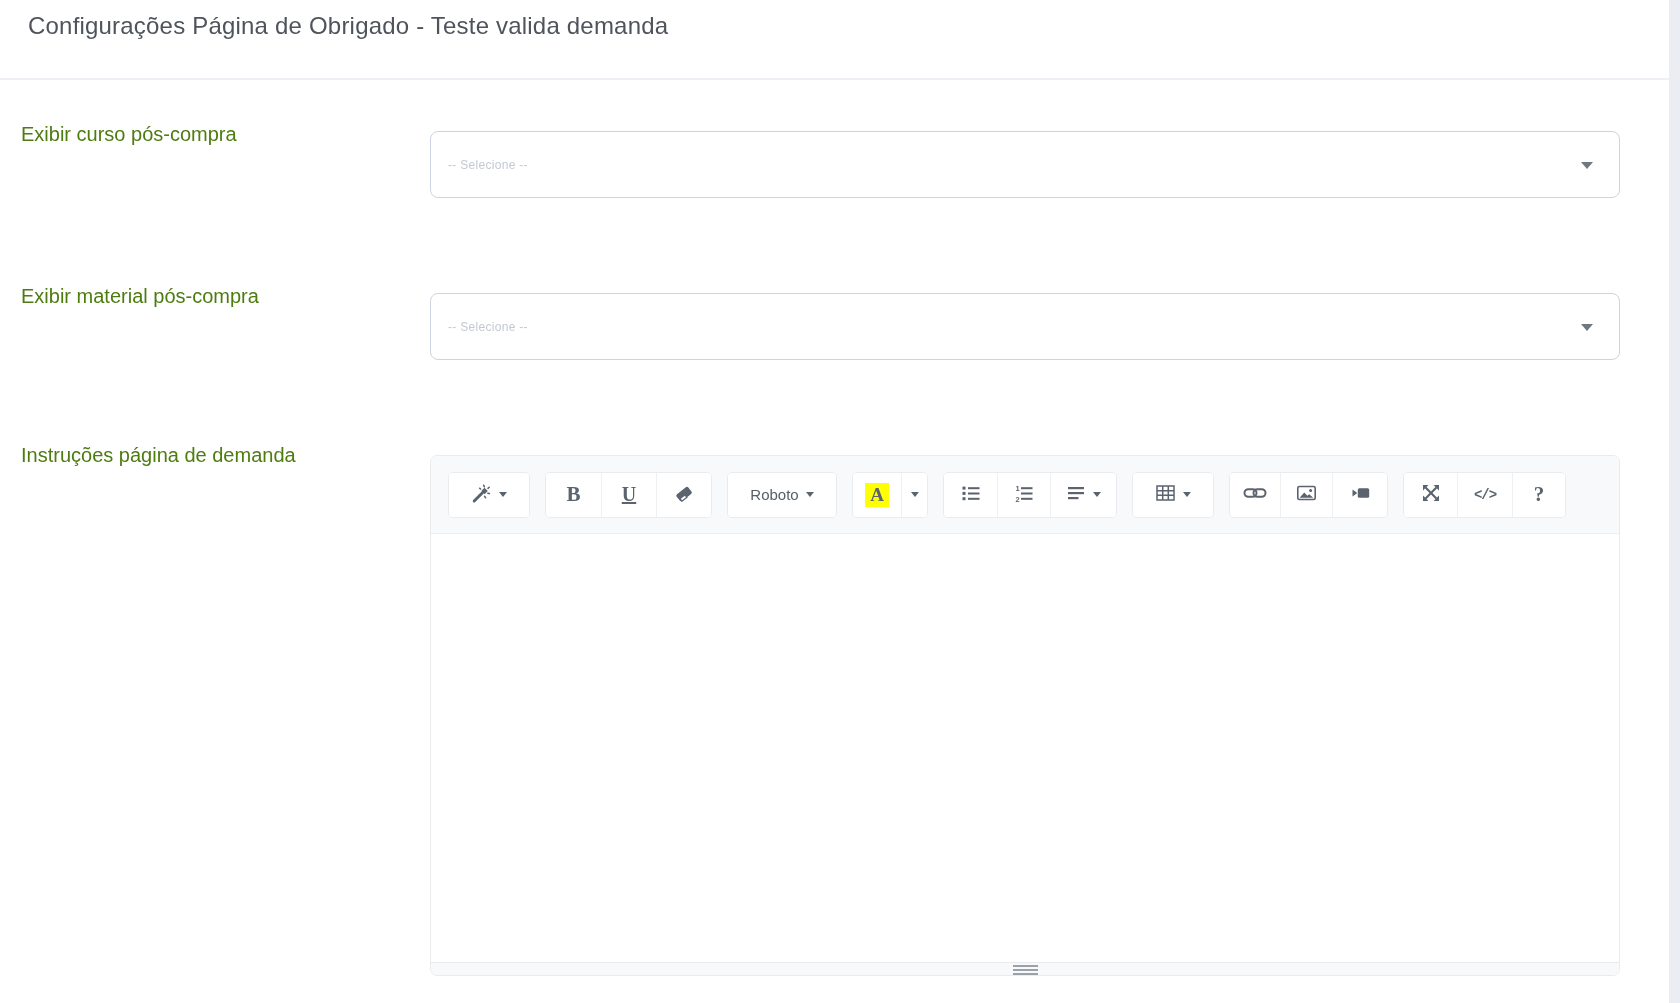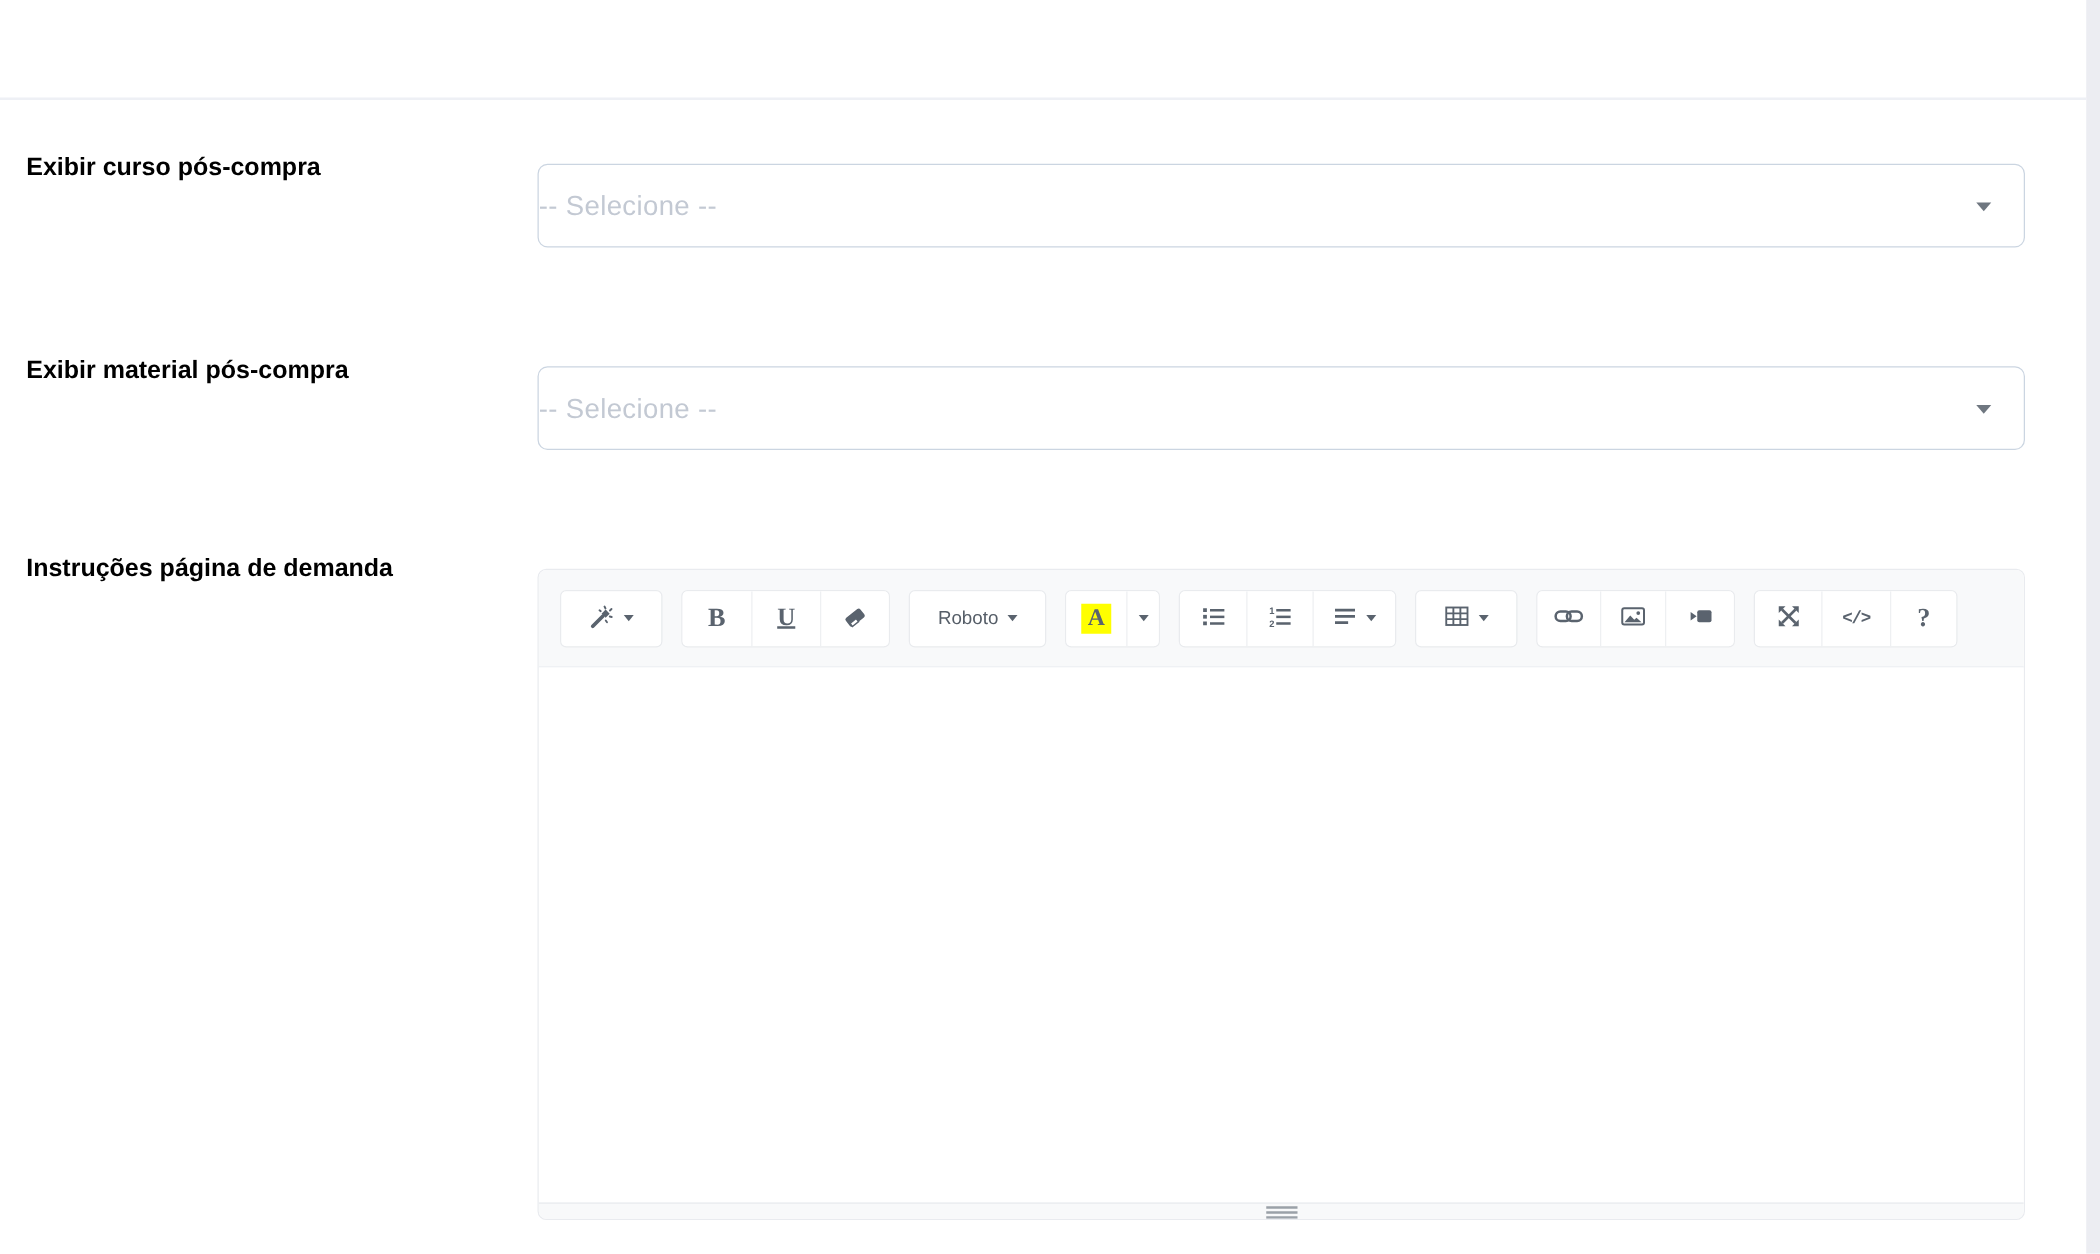--- a/index.html
+++ b/index.html
@@ -26,35 +26,35 @@
 
   .page-title{
     position:absolute;left:28px;top:8px;
     font-size:24px;font-weight:500;letter-spacing:.2px;color:#4f545c;
     line-height:36px;white-space:nowrap;
   }
   .divider{position:absolute;left:0;top:78px;width:1669px;height:2px;background:var(--divider);}
 
   .field-label{
     position:absolute;left:21px;
-    font-size:20px;font-weight:700;color:#000000;white-space:nowrap;
+    font-size:20px;font-weight:400;color:#4d7c0f;white-space:nowrap;
   }
   .label-1{top:123px;}
   .label-2{top:285px;}
   .label-3{top:444px;}
 
   .select{
     position:absolute;left:430px;width:1190px;height:67px;
     background:#fff;border:1.5px solid var(--select-border);border-radius:8px;
     box-sizing:border-box;display:flex;align-items:center;cursor:pointer;
   }
   .select-1{top:131px;}
   .select-2{top:293px;}
   .select .ph{
-    font-size:22px;font-weight:300;color:var(--placeholder);
+    margin-left:17px;font-size:12px;font-weight:300;color:var(--placeholder);
     letter-spacing:.3px;
   }
   .select .sel-caret{
     position:absolute;right:26px;top:50%;margin-top:-3px;
     width:0;height:0;border-left:6px solid transparent;border-right:6px solid transparent;
     border-top:7px solid #6f7780;
   }
 
   
   .editor{
@@ -106,20 +106,21 @@
   .resize-bars{display:flex;flex-direction:column;gap:2px;}
   .resize-bars i{display:block;width:25px;height:2px;background:#9aa1a8;}
 </style>
 </head>
 <body>
 
 <div class="page">
 
   <div class="scroll-track"></div>
 
+  <div class="page-title">Configurações Página de Obrigado - Teste valida demanda</div>
   <div class="divider"></div>
 
   <div class="field-label label-1">Exibir curso pós-compra</div>
   <div class="select select-1">
     <span class="ph">-- Selecione --</span>
     <span class="sel-caret"></span>
   </div>
 
   <div class="field-label label-2">Exibir material pós-compra</div>
   <div class="select select-2">

